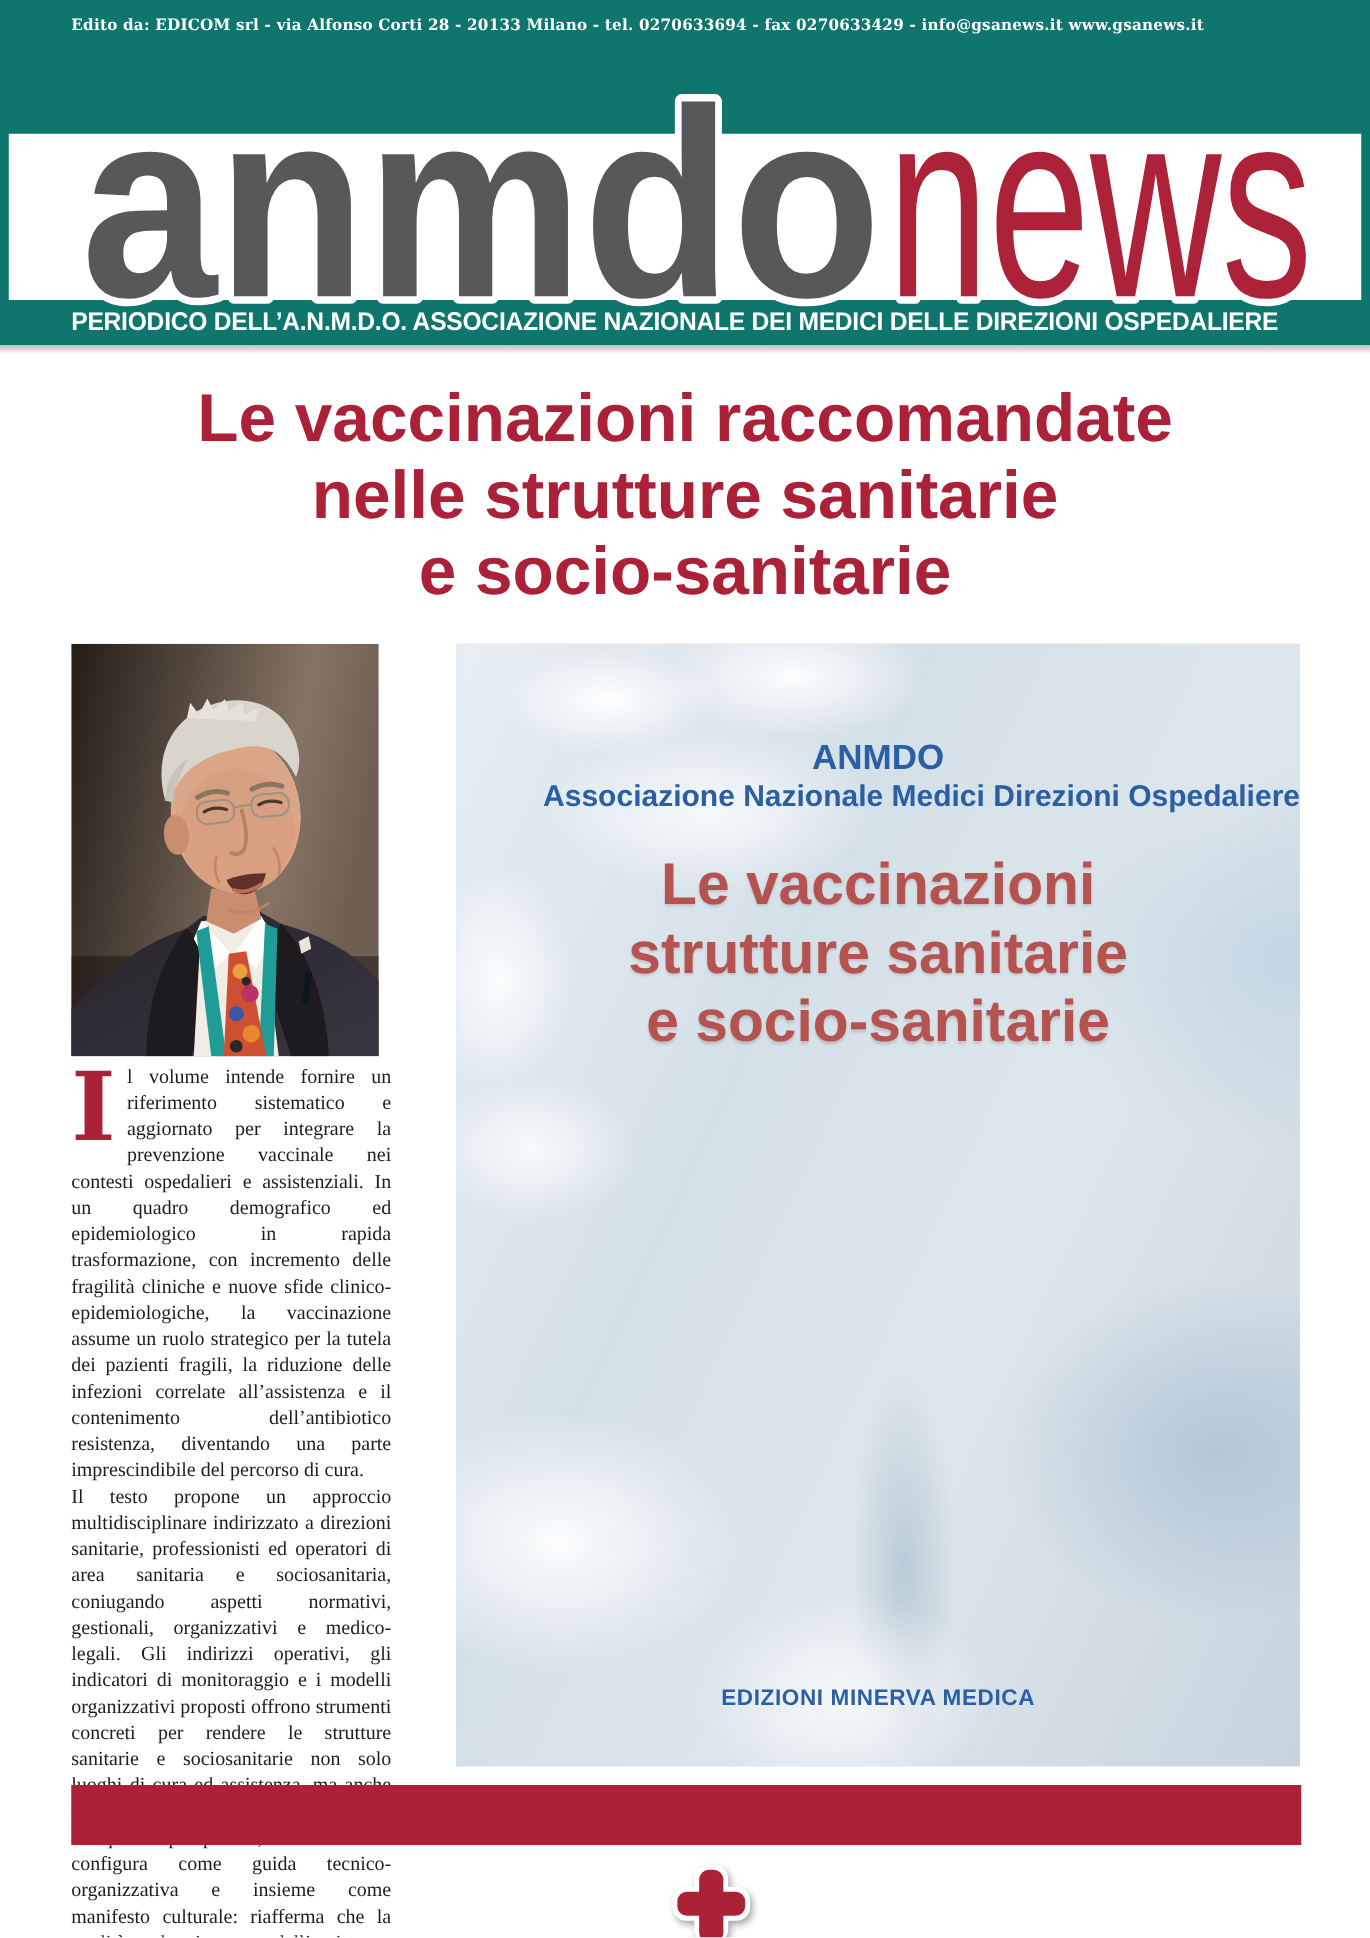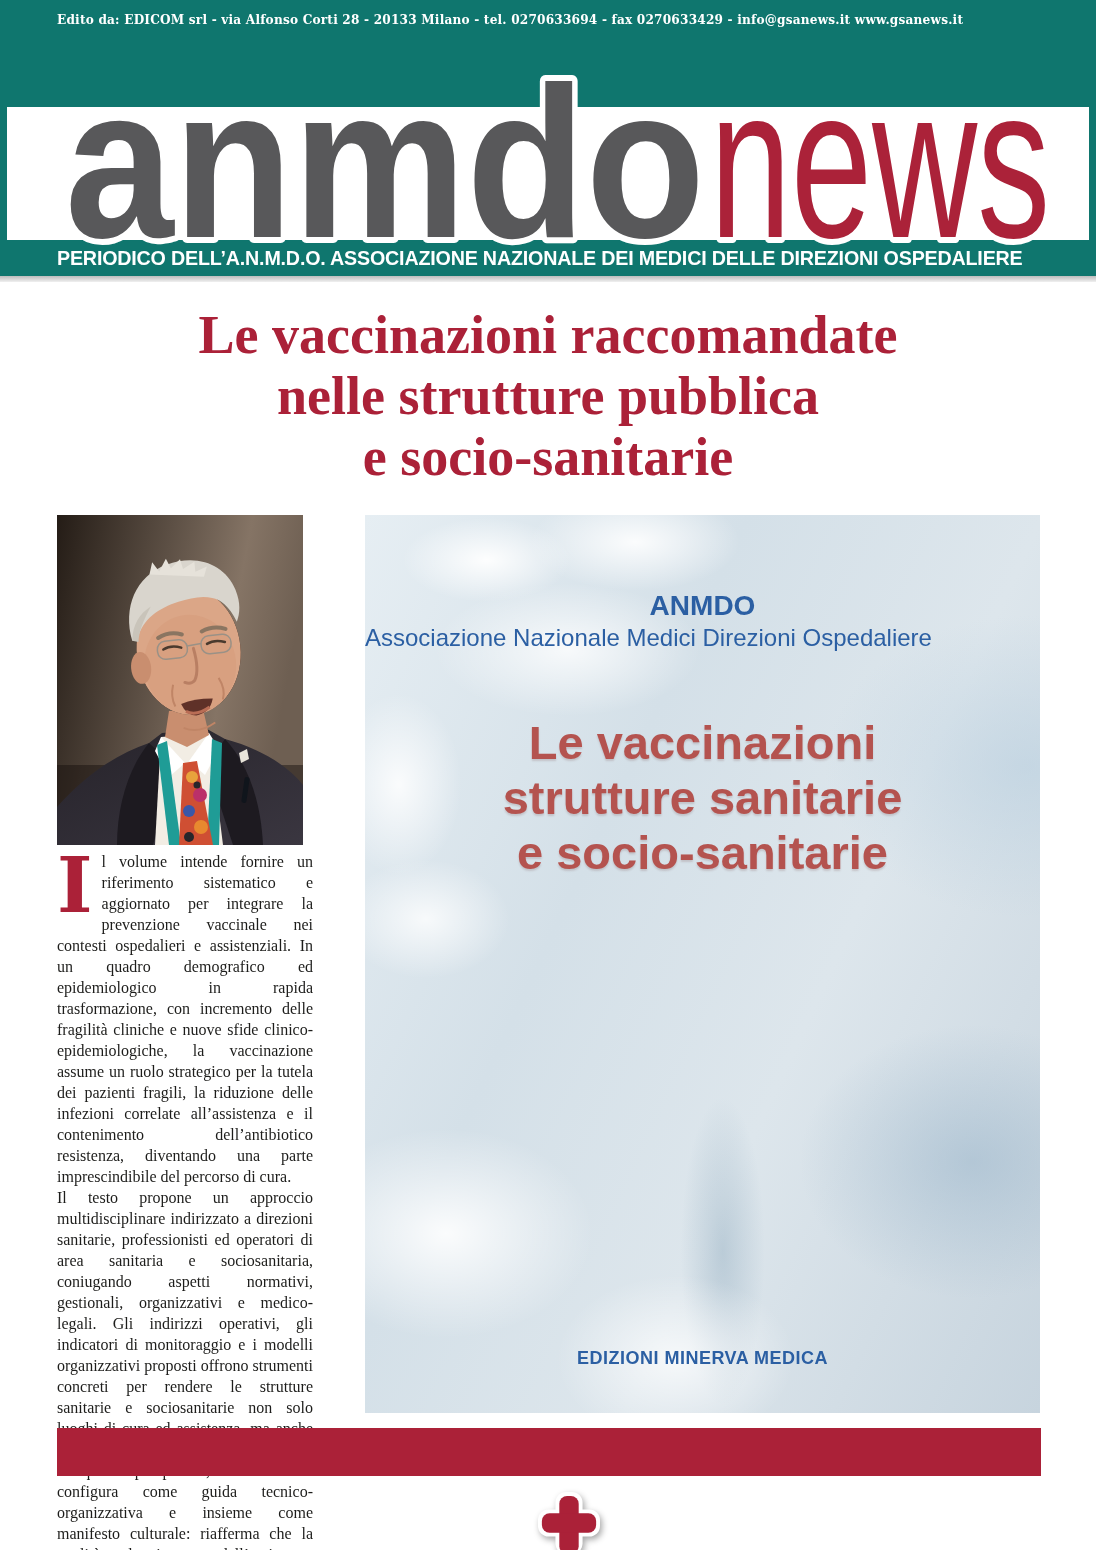--- a/index.html
+++ b/index.html
@@ -20,43 +20,43 @@
   .logo-gray{fill:#58585a;font-weight:bold;}
   .logo-red{fill:#ab2239;font-weight:normal;}
   .tagline-bar{position:absolute;top:240px;left:0;width:1096px;height:36px;display:flex;align-items:center;}
   .tagline-bar span{color:#ffffff;font-weight:bold;font-size:20.5px;margin-left:57px;
     letter-spacing:-.2px;transform:scaleX(.96);transform-origin:left;white-space:nowrap;}
   .masthead-shadow{position:absolute;top:276px;left:0;width:1096px;height:6px;
     background:linear-gradient(#bcbcbc,#f0f0f0);}
 
   
   .headline{position:absolute;top:305px;left:0;width:1096px;text-align:center;color:#ab2138;
-    font-family:Liberation Serif, serif;font-weight:bold;font-size:54px;line-height:61px;}
+    font-family:Liberation Sans, sans-serif;font-weight:bold;font-size:54px;line-height:61px;}
 
   
   .portrait{position:absolute;left:57px;top:515px;width:246px;height:330px;display:block;}
 
   
   .book-cover{position:absolute;left:365px;top:515px;width:675px;height:898px;overflow:hidden;
     background-color:#cfdce5;
     background-image:
       radial-gradient(ellipse 120px 60px at 18% 5%, rgba(255,255,255,.95), rgba(255,255,255,0) 70%),
       radial-gradient(ellipse 150px 70px at 40% 3%, rgba(255,255,255,.9), rgba(255,255,255,0) 70%),
       radial-gradient(ellipse 190px 95px at 30% 15%, rgba(255,255,255,.8), rgba(255,255,255,0) 70%),
       radial-gradient(ellipse 90px 130px at 5% 30%, rgba(255,255,255,.85), rgba(255,255,255,0) 70%),
       radial-gradient(ellipse 120px 85px at 9% 45%, rgba(255,255,255,.8), rgba(255,255,255,0) 70%),
       radial-gradient(ellipse 210px 150px at 12% 80%, rgba(255,255,255,.9), rgba(255,255,255,0) 70%),
       radial-gradient(ellipse 170px 120px at 46% 94%, rgba(255,255,255,.75), rgba(255,255,255,0) 70%),
       radial-gradient(ellipse 60px 220px at 53% 82%, rgba(110,145,170,.3), rgba(110,145,170,0) 70%),
       radial-gradient(ellipse 240px 190px at 90% 72%, rgba(150,178,200,.5), rgba(150,178,200,0) 72%),
       radial-gradient(ellipse 280px 210px at 98% 28%, rgba(185,207,223,.6), rgba(185,207,223,0) 72%),
       linear-gradient(115deg,#e6eef3 0%,#d4e0e8 35%,#dde6ec 62%,#c7d4de 100%);}
   .cover-org{margin-top:74px;text-align:center;color:#2b5fa3;font-weight:bold;font-size:28px;line-height:34px;}
-  .cover-org-name{text-align:left;color:#2b5fa3;font-weight:normal;font-size:24px;line-height:30px;}
-  .cover-title{margin-top:62px;text-align:center;color:#b4534f;font-weight:bold;
+  .cover-org-name{text-align:right;color:#2b5fa3;font-weight:bold;font-size:24px;line-height:30px;margin-left:17px;}
+  .cover-title{margin-top:26px;text-align:center;color:#b4534f;font-weight:bold;
     font-size:47px;line-height:55px;text-shadow:0 2px 2px rgba(100,50,50,.18);}
   .cover-publisher{position:absolute;bottom:44px;left:0;width:100%;text-align:center;
     color:#2b5fa3;font-weight:bold;font-size:18px;letter-spacing:.5px;}
 
   
   .article{position:absolute;left:57px;top:851px;width:256px;color:#1d1d1b;
     font-family:"Liberation Serif",serif;font-size:16px;line-height:21px;text-align:justify;}
   .article p{margin:0;}
   .drop-cap{float:left;color:#ab2138;font-family:"DejaVu Serif",serif;font-weight:bold;
     font-size:76px;line-height:62px;margin:4px 9px 0 0;}
@@ -79,21 +79,21 @@
       <text class="logo-red" x="660" y="197" font-size="215" textLength="340" lengthAdjust="spacingAndGlyphs">news</text>
     </svg>
     <div class="tagline-bar">
       <span>PERIODICO DELL’A.N.M.D.O. ASSOCIAZIONE NAZIONALE DEI MEDICI DELLE DIREZIONI OSPEDALIERE</span>
     </div>
     <div class="masthead-shadow"></div>
   </header>
 
   <h1 class="headline" style="margin:0;">
     <div>Le vaccinazioni raccomandate</div>
-    <div>nelle strutture pubblica</div>
+    <div>nelle strutture sanitarie</div>
     <div>e socio-sanitarie</div>
   </h1>
 
   <svg class="portrait" viewBox="0 0 246 330">
     <defs>
       <linearGradient id="pbg" x1="0" y1="0" x2="1" y2="0.25">
         <stop offset="0" stop-color="#241c16"></stop>
         <stop offset="0.45" stop-color="#5d5045"></stop>
         <stop offset="0.75" stop-color="#857465"></stop>
         <stop offset="1" stop-color="#6e5f52"></stop>

